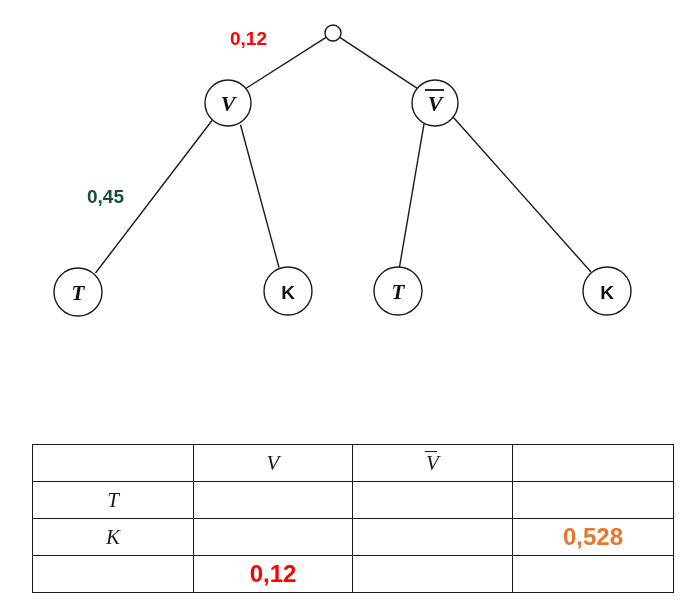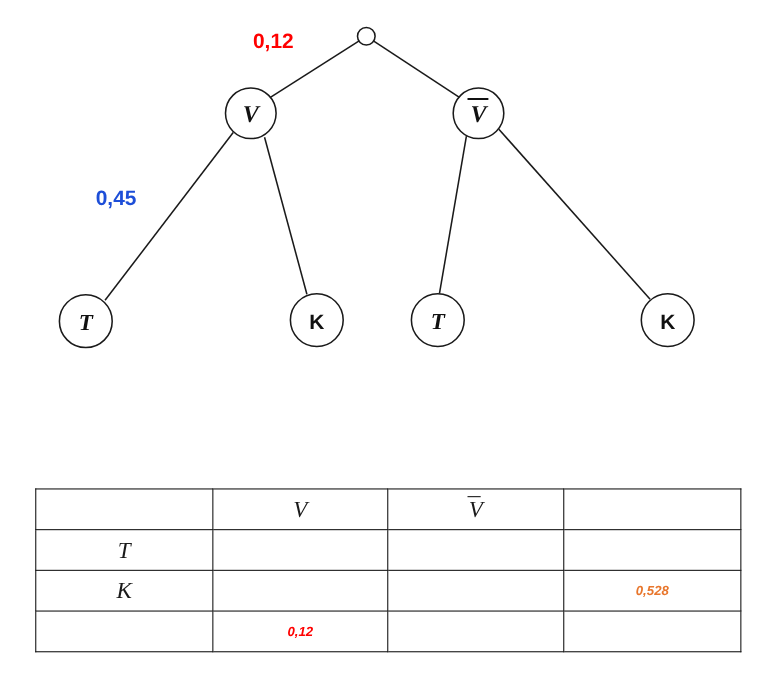--- a/index.html
+++ b/index.html
@@ -34,22 +34,22 @@
     letter-spacing: 0px;
     white-space: nowrap;
   }
   #label-root-left {
     left: 230px;
     top: 28px;
     color: #FF0000;
   }
   #label-v-left {
     left: 87px;
-    top: 170px;
-    color: #1d4ed8;
+    top: 186px;
+    color: #14532d;
   }
   
   #prob-table {
     position: absolute;
     left: 32px;
     top: 444px;
     width: 641px;
     border-collapse: collapse;
     table-layout: fixed;
   }
@@ -83,22 +83,21 @@
     content: "";
     position: absolute;
     left: -1px;
     right: 2px;
     top: 0.04em;
     border-top: 1.4px solid #1a1a1a;
   }
   .val {
     font-family: "Liberation Sans", sans-serif;
     font-weight: bold;
-    font-size: 12px;
-    font-style: italic;
+    font-size: 24px;
   }
   .val-red    { color: #FF0000; }
   .val-orange { color: #E8762C; }
   .cell-empty { }
 </style>
 </head>
 <body>
 
 <div id="canvas">
 

